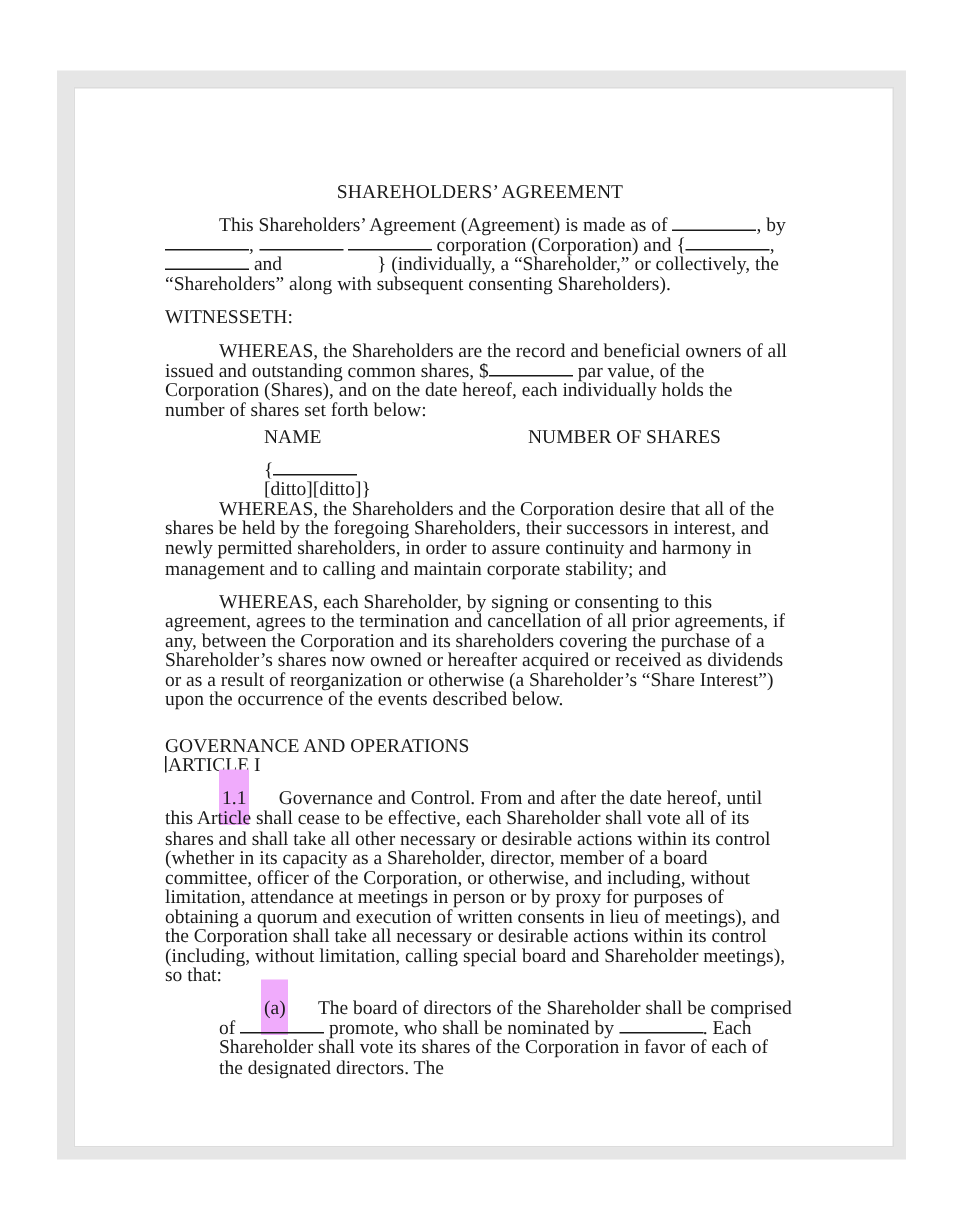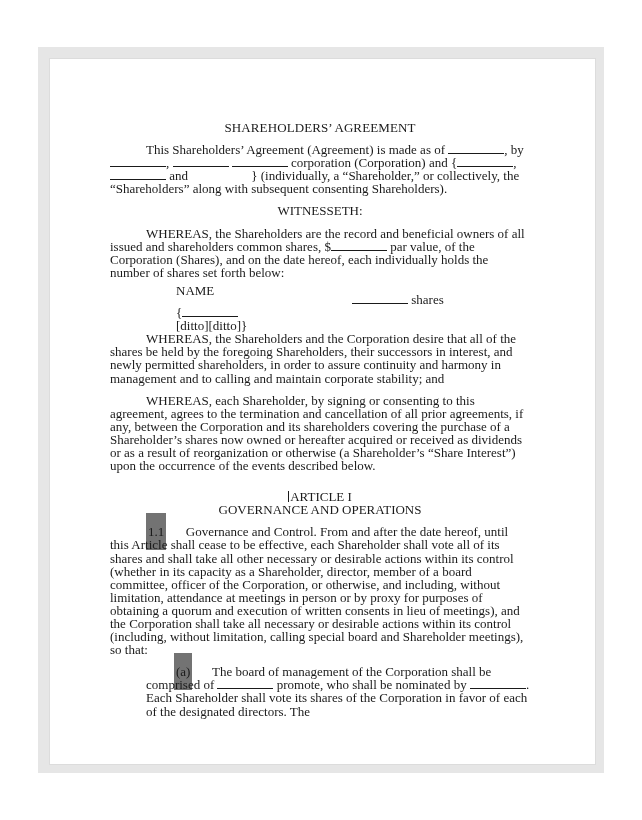--- a/index.html
+++ b/index.html
@@ -35,35 +35,35 @@
       box-sizing: border-box;
     }
     .content {
       position: absolute;
       left: 110px;
       top: 121px;
       width: 420px;
       font-size: 13px;
       line-height: 13.1px;
     }
-    .center { text-align: center; }
+    .center { text-align: left; }
     .p { margin: 0; font-family: Liberation Serif, serif; }
     .indent { text-indent: 36px; }
     .gap { height: 9px; }
     .title { margin: 0 0 9px 0; text-align: center; letter-spacing: 0.1px; }
     .blank { display: inline-block; border-bottom: 1px solid #1a1a1a; height: 10px; vertical-align: baseline; }
     .b10 { width: 56px; }
     .names-table {
       display: flex;
       margin-top: 5px;
     }
     .col-name { width: 210px; padding-left: 66px; box-sizing: border-box; }
     .col-shares { width: 210px; padding-left: 32px; box-sizing: border-box; }
     .hl {
-      background: #737373;
+      background: #f0abfc;
       padding: 11px 2px;
     }
     .cursor {
       display: inline-block;
       width: 1px;
       height: 11px;
       background: #1a1a1a;
       vertical-align: -1px;
       margin-right: 1px;
     }
@@ -94,55 +94,55 @@
     <span>and</span>
     <span style="display:inline-block;width:60px;"></span><span>} (individually, a “Shareholder,” or collectively, the “Shareholders” along with</span>
     <span>subsequent consenting Shareholders).</span>
   </p>
 
   <div class="gap"></div>
   <p class="p center">WITNESSETH:</p>
   <div class="gap"></div>
 
   <p class="p indent">
-    <span>WHEREAS, the Shareholders are the record and beneficial owners of all issued and shareholders common shares, $</span><span class="blank b10"></span>
+    <span>WHEREAS, the Shareholders are the record and beneficial owners of all issued and outstanding common shares, $</span><span class="blank b10"></span>
     <span>par value, of the Corporation (Shares), and on the date hereof, each individually holds the number of shares set forth below:</span>
   </p>
 
   <div class="names-table">
     <div class="col-name">
       <div>NAME</div>
       <div style="height:9px"></div>
       <div><span>{</span><span class="blank b10"></span></div>
       <div>[ditto][ditto]}</div>
     </div>
     <div class="col-shares">
+      <div>NUMBER OF SHARES</div>
       <div style="height:9px"></div>
-      <div><span class="blank b10"></span> <span>shares</span></div>
     </div>
   </div>
 
   <p class="p indent">WHEREAS, the Shareholders and the Corporation desire that all of the shares be held by the foregoing Shareholders, their successors in interest, and newly permitted shareholders, in order to assure continuity and harmony in management and to calling and maintain corporate stability; and</p>
   <div class="gap"></div>
   <p class="p indent">WHEREAS, each Shareholder, by signing or consenting to this agreement, agrees to the termination and cancellation of all prior agreements, if any, between the Corporation and its shareholders covering the purchase of a Shareholder’s shares now owned or hereafter acquired or received as dividends or as a result of reorganization or otherwise (a Shareholder’s “Share Interest”) upon the occurrence of the events described below.</p>
   <div class="gap"></div>
   <div class="gap"></div>
 
+  <p class="p center">GOVERNANCE AND OPERATIONS</p>
   <p class="p center"><span class="cursor"></span><span>ARTICLE I</span></p>
-  <p class="p center">GOVERNANCE AND OPERATIONS</p>
   <div class="gap"></div>
 
   <p class="p indent">
     <span class="hl">1.1</span>
     &nbsp;&nbsp;&nbsp;&nbsp;&nbsp;<span>Governance and Control. From and after the date hereof, until this Article shall cease to be effective, each Shareholder shall vote all of its shares and shall take all other necessary or desirable actions within its control (whether in its capacity as a Shareholder, director, member of a board committee, officer of the Corporation, or otherwise, and including, without limitation, attendance at meetings in person or by proxy for purposes of obtaining a quorum and execution of written consents in lieu of meetings), and the Corporation shall take all necessary or desirable actions within its control (including, without limitation, calling special board and Shareholder meetings), so that:</span>
   </p>
   <div class="gap"></div>
 
   <div class="subitem">
     <p class="p first">
       <span class="hl">(a)</span>
-      &nbsp;&nbsp;&nbsp;&nbsp;&nbsp;<span>The board of management of the Corporation shall be comprised of</span>
+      &nbsp;&nbsp;&nbsp;&nbsp;&nbsp;<span>The board of directors of the Shareholder shall be comprised of</span>
       <span class="blank b10"></span>
       <span>promote, who shall be nominated by</span>
       <span class="blank b10"></span><span>. Each Shareholder shall vote its shares of the Corporation in favor of each of the designated directors. The</span>
     </p>
   </div>
 </div>
 
 </body></html>

